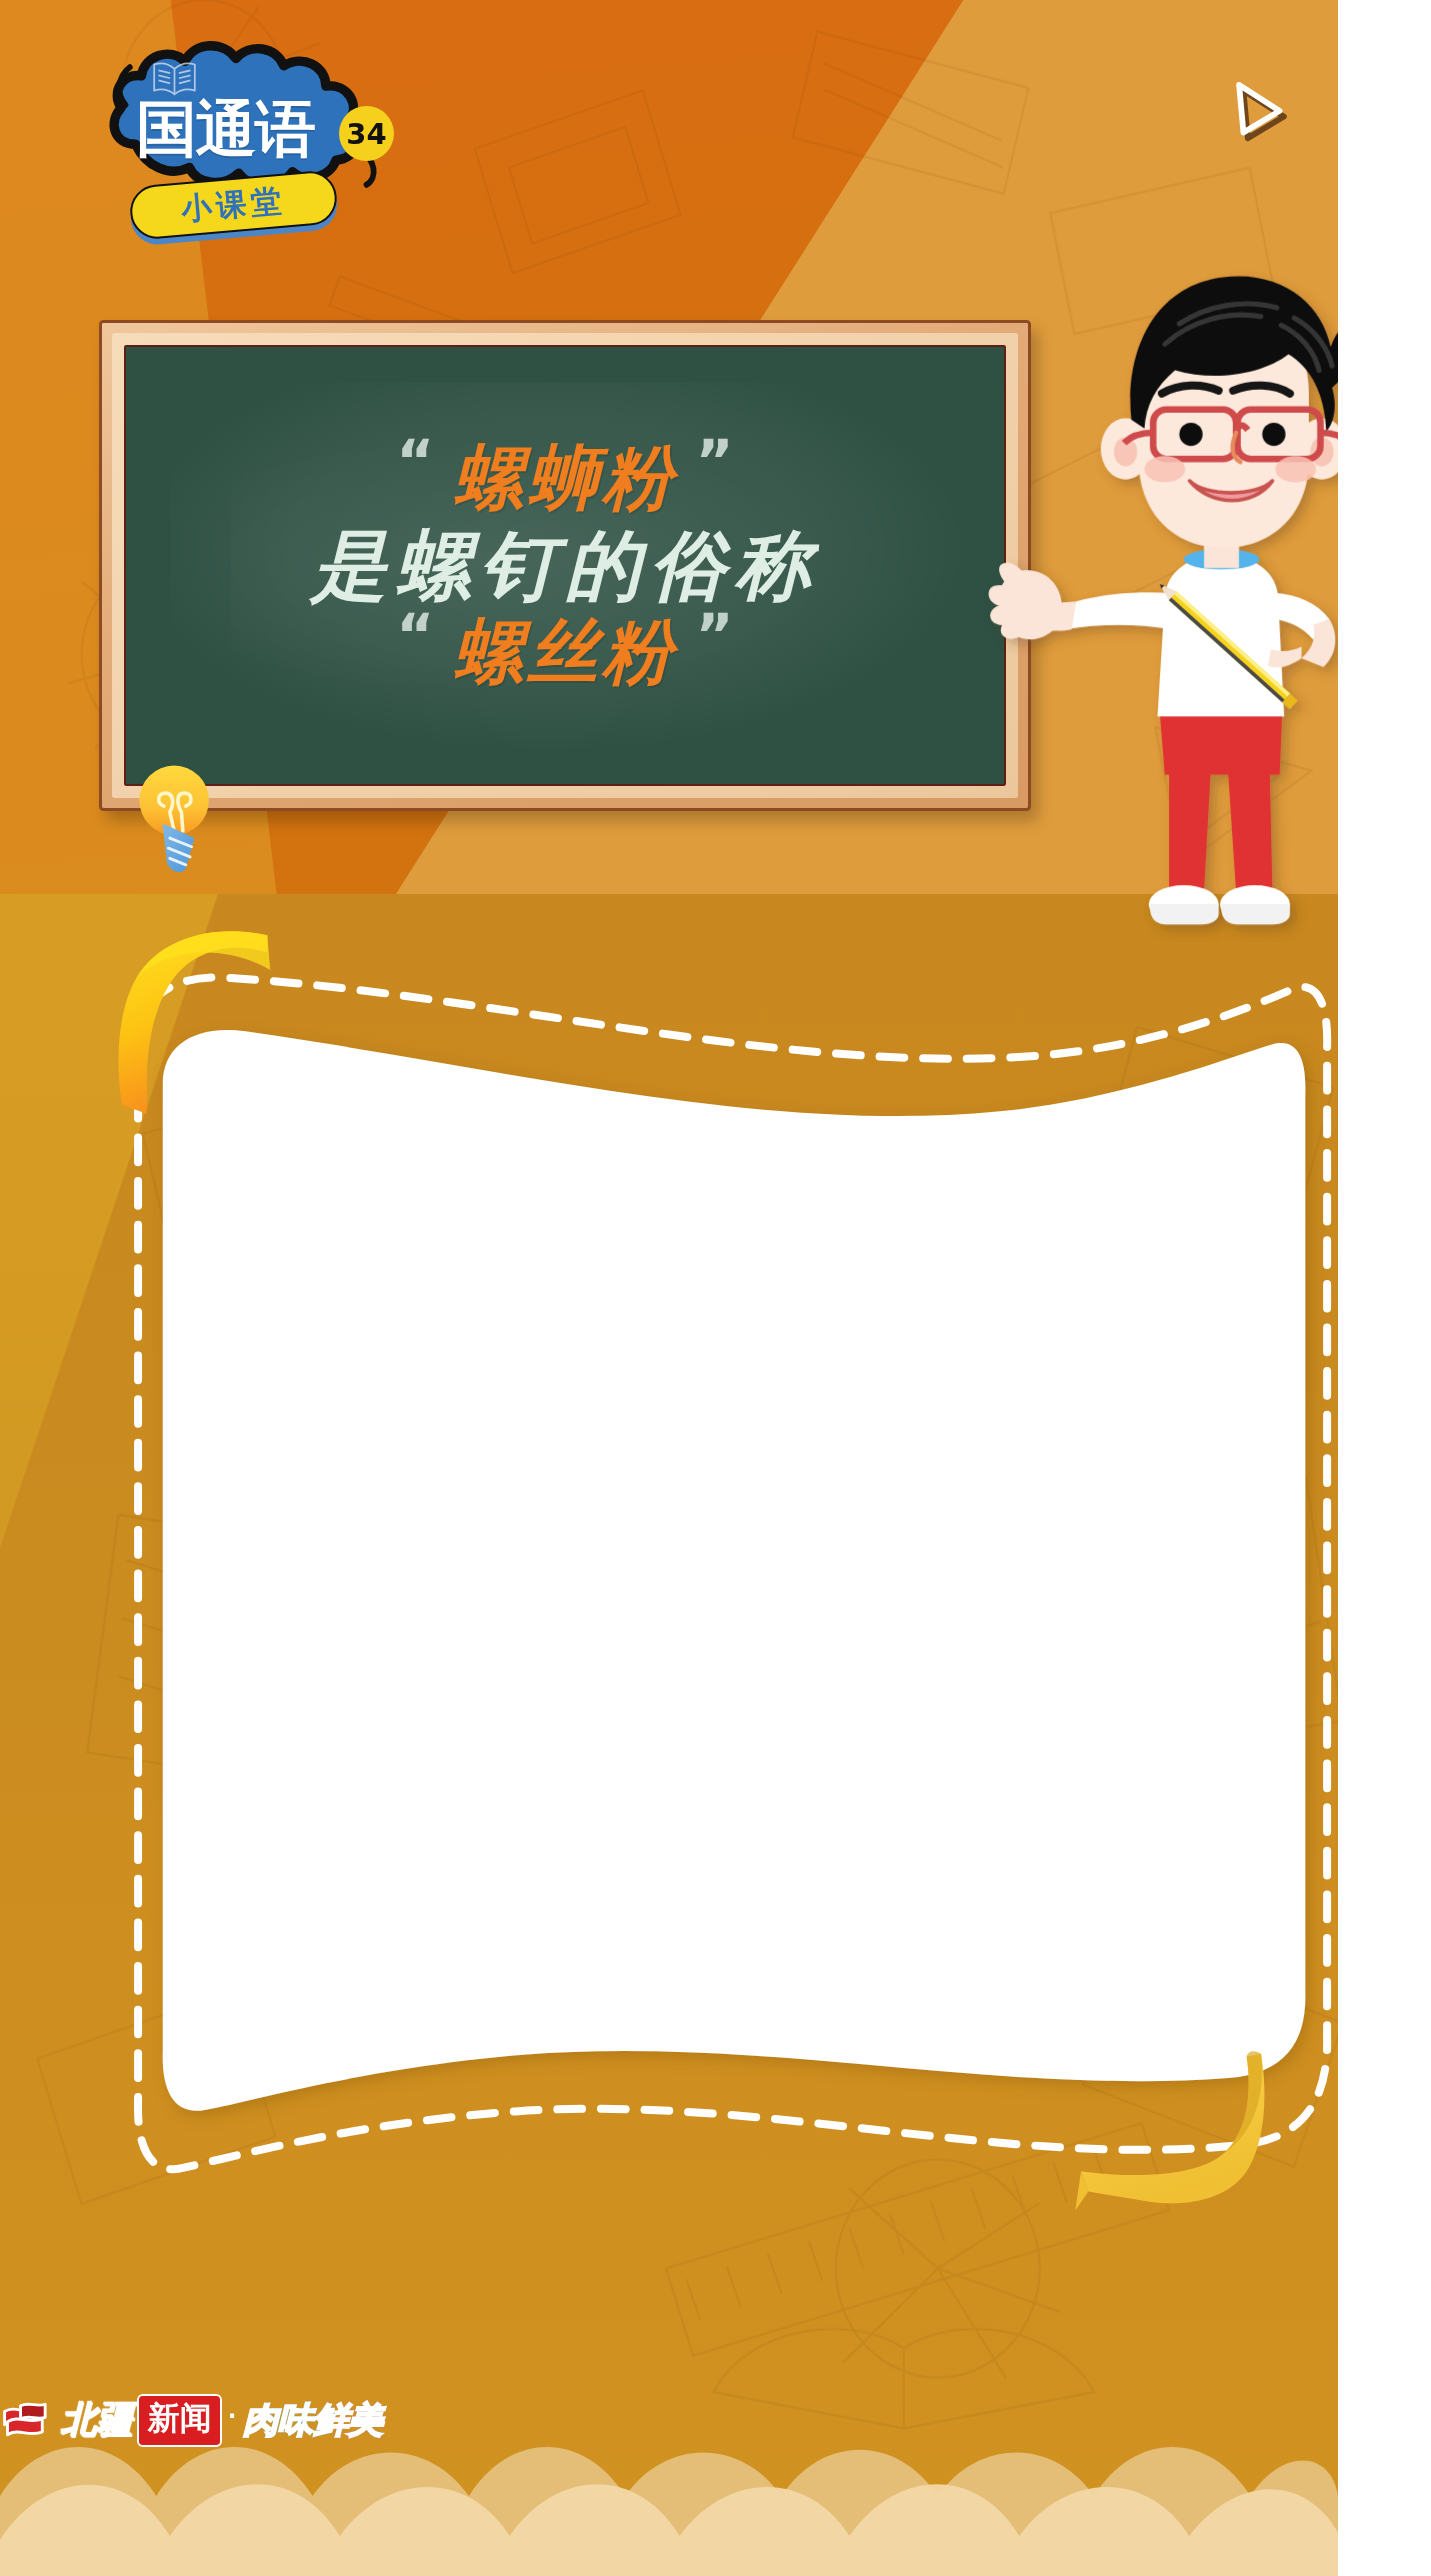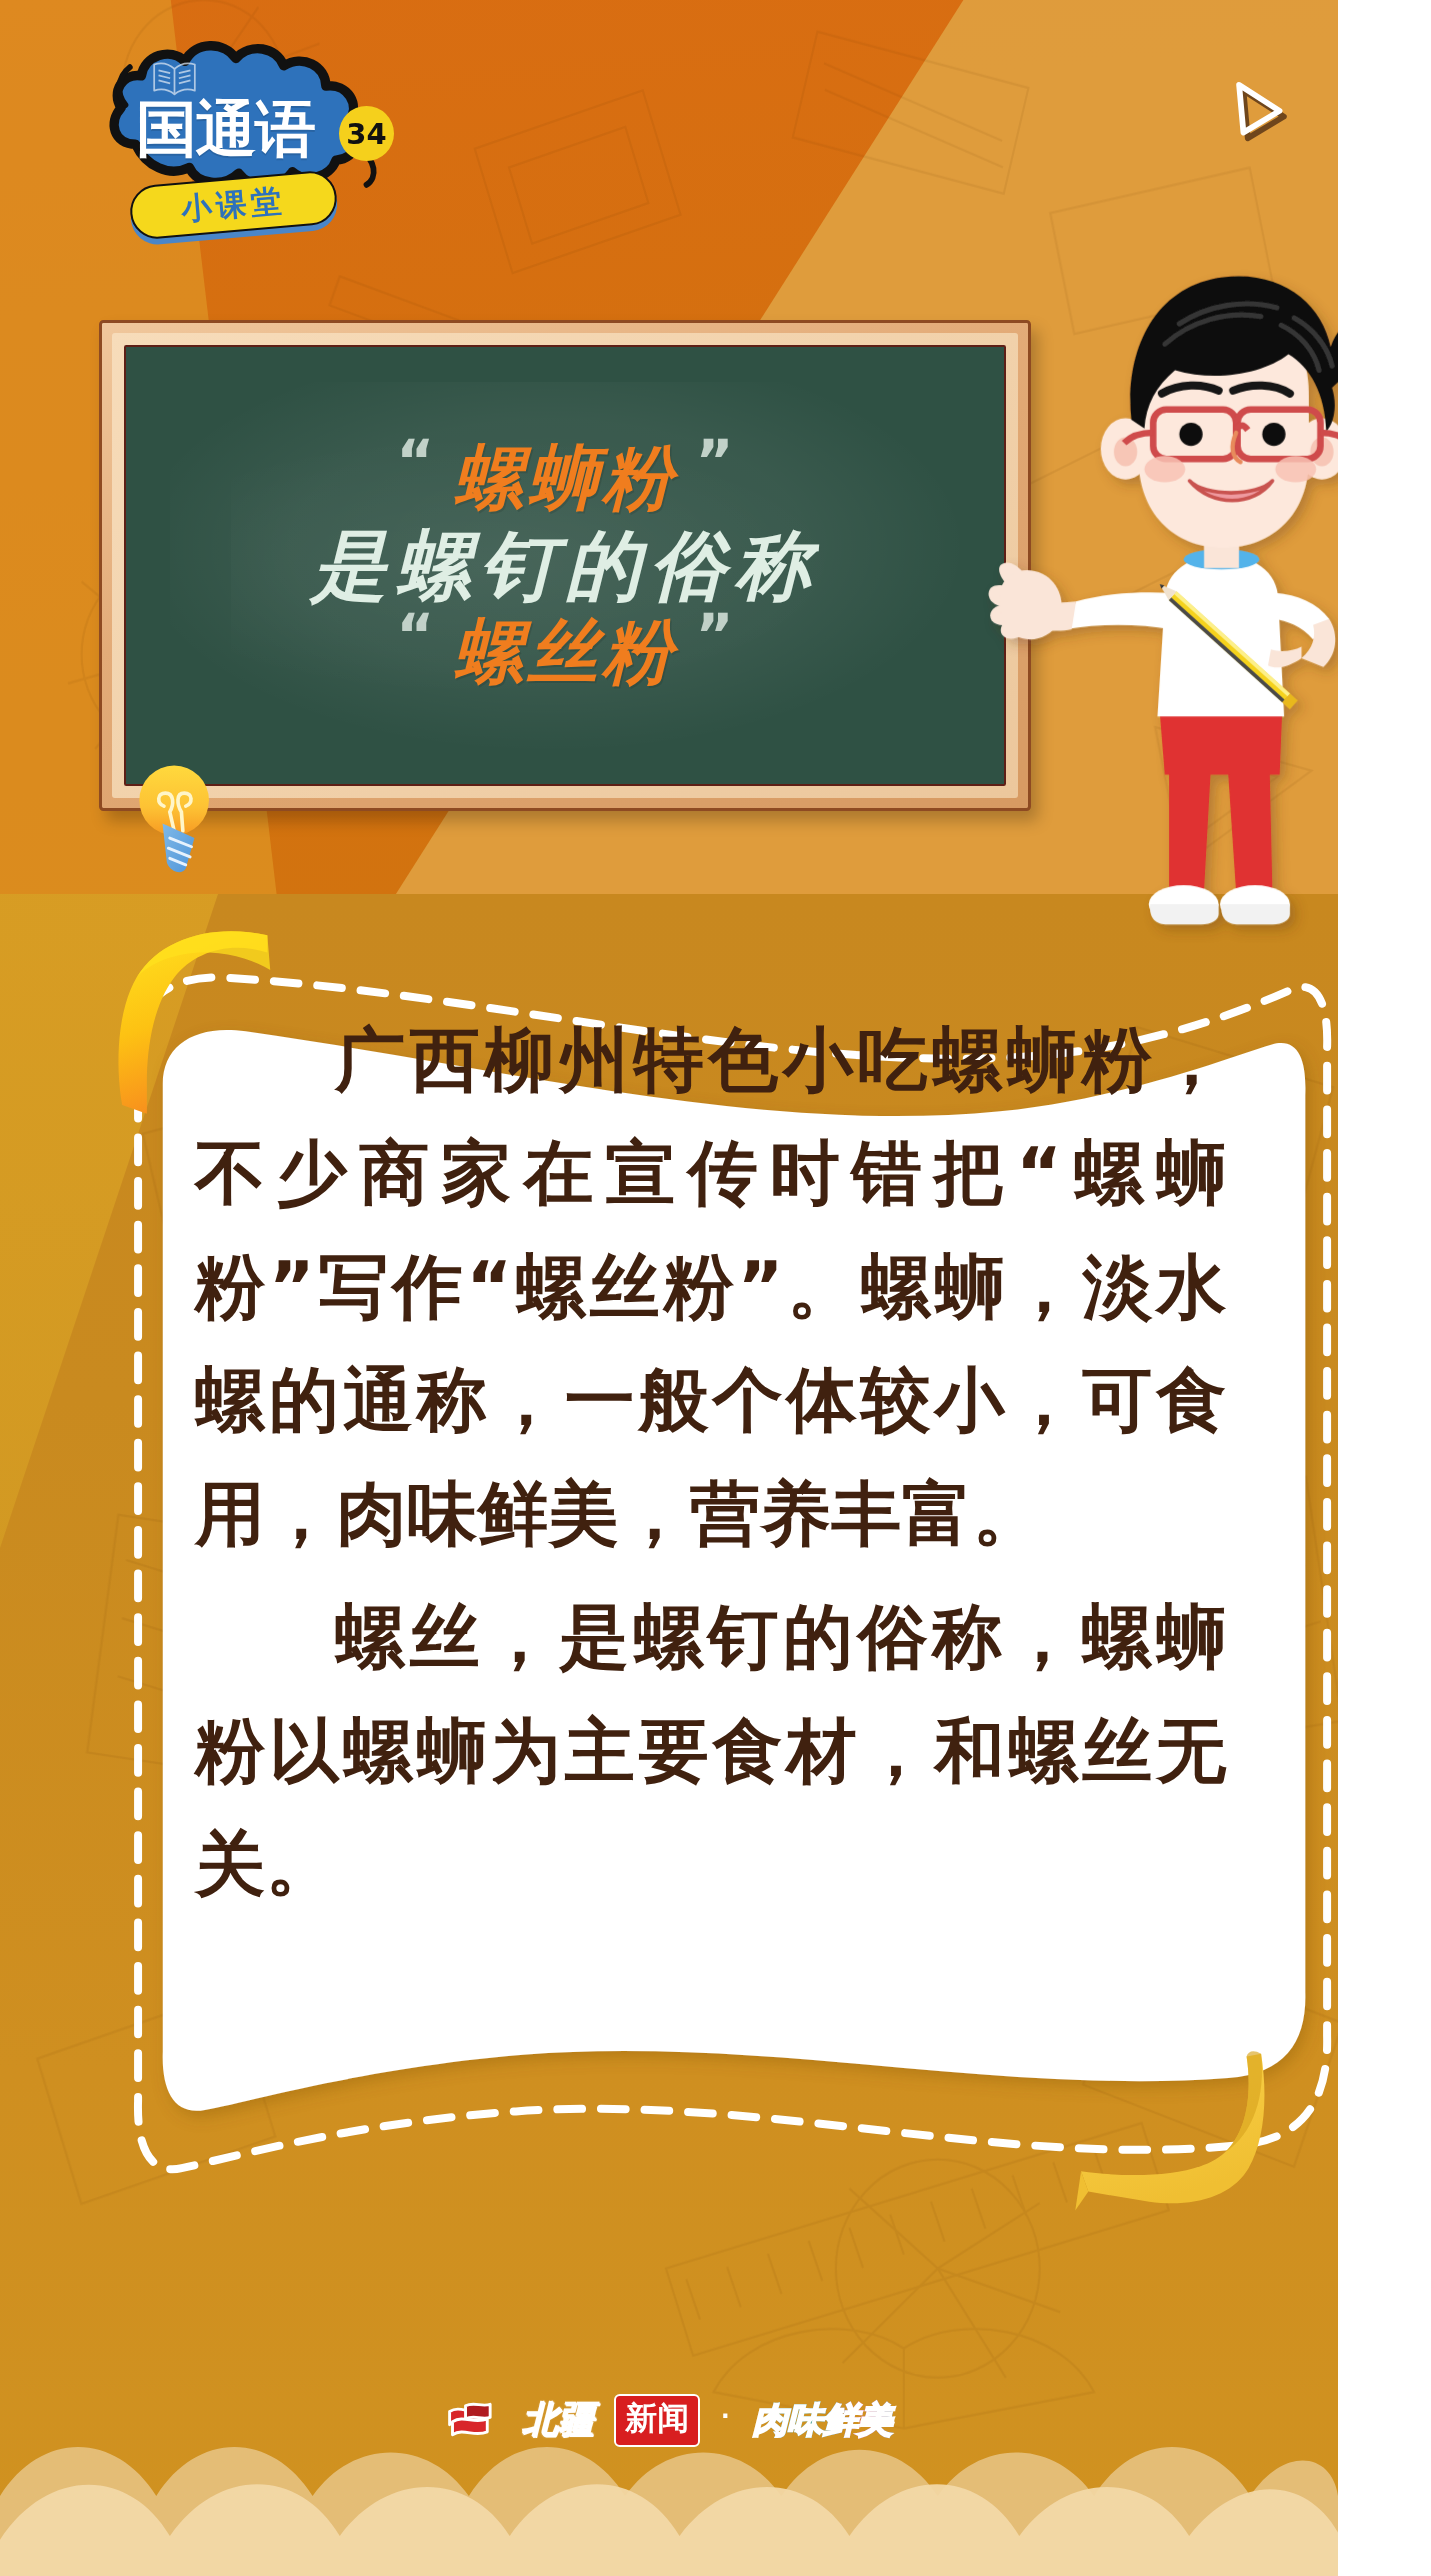--- a/index.html
+++ b/index.html
@@ -189,21 +189,21 @@
     letter-spacing:0.7px;
     font-weight:bold;
     font-family:"DejaVu Sans","Liberation Sans",sans-serif;
     text-align:justify;
   }
   .card-text p{ text-indent:2em; margin:0 0 10.2px 0; }
 
   
   .footer-logo{
     position:absolute; left:0; right:0; top:2388px; height:65px;
-    display:flex; align-items:center; justify-content:center; gap:20px;
+    display:flex; align-items:center; gap:4px;
     z-index:12;
   }
   .fl-flag{ width:57px; height:42px; }
   .fl-flag svg{ width:100%; height:100%; }
   .fl-name{
     font-size:36px; font-weight:bold; color:#ffffff;
     font-style:italic;
     text-shadow:0 0 2.2px #fff, 0.7px 0.7px 0 #fff, -0.7px -0.7px 0 #fff;
     color:#ffffff;
     font-family:"DejaVu Sans","Liberation Sans",sans-serif;
@@ -556,24 +556,20 @@
                  C252 232 200 246 142 238
                  L58 224
                  L48 196
                  C120 206 210 204 246 170
                  C276 142 284 90 276 38 Z" fill="url(#rg2)"></path>
         <path d="M58 224 L48 196 L40 250 Z" fill="#f0bf32"></path>
         <path d="M296 34 C286 28 278 30 276 38 C284 90 276 142 246 170 C286 144 302 92 296 34 Z" fill="#d9a41e" opacity=".65"></path>
       </svg>
     </div>
 
-    <div class="card-text">
-      <p>广西柳州特色小吃螺蛳粉，不少商家在宣传时错把“螺蛳粉”写作“螺丝粉”。螺蛳，淡水螺的通称，一般个体较小，可食用，肉味鲜美，营养丰富。</p>
-      <p>螺丝，是螺钉的俗称，螺蛳粉以螺蛳为主要食材，和螺丝无关。</p>
-    </div>
   </div>
 
   <div class="footer-logo">
     <span class="fl-flag">
       <svg viewBox="0 0 78 58" xmlns="http://www.w3.org/2000/svg">
         <g stroke="#ffffff" stroke-width="4" stroke-linejoin="round">
           <path d="M6 16 C22 6 34 22 52 12 L52 30 C34 40 22 24 6 34 Z" fill="#d8262a"></path>
           <path d="M28 8 C40 2 50 10 62 6 L62 24 C50 28 40 20 28 26 Z" fill="#b01b20"></path>
           <path d="M10 30 C26 20 40 34 58 26 L58 44 C40 52 26 38 10 48 Z" fill="#d8262a"></path>
         </g>

